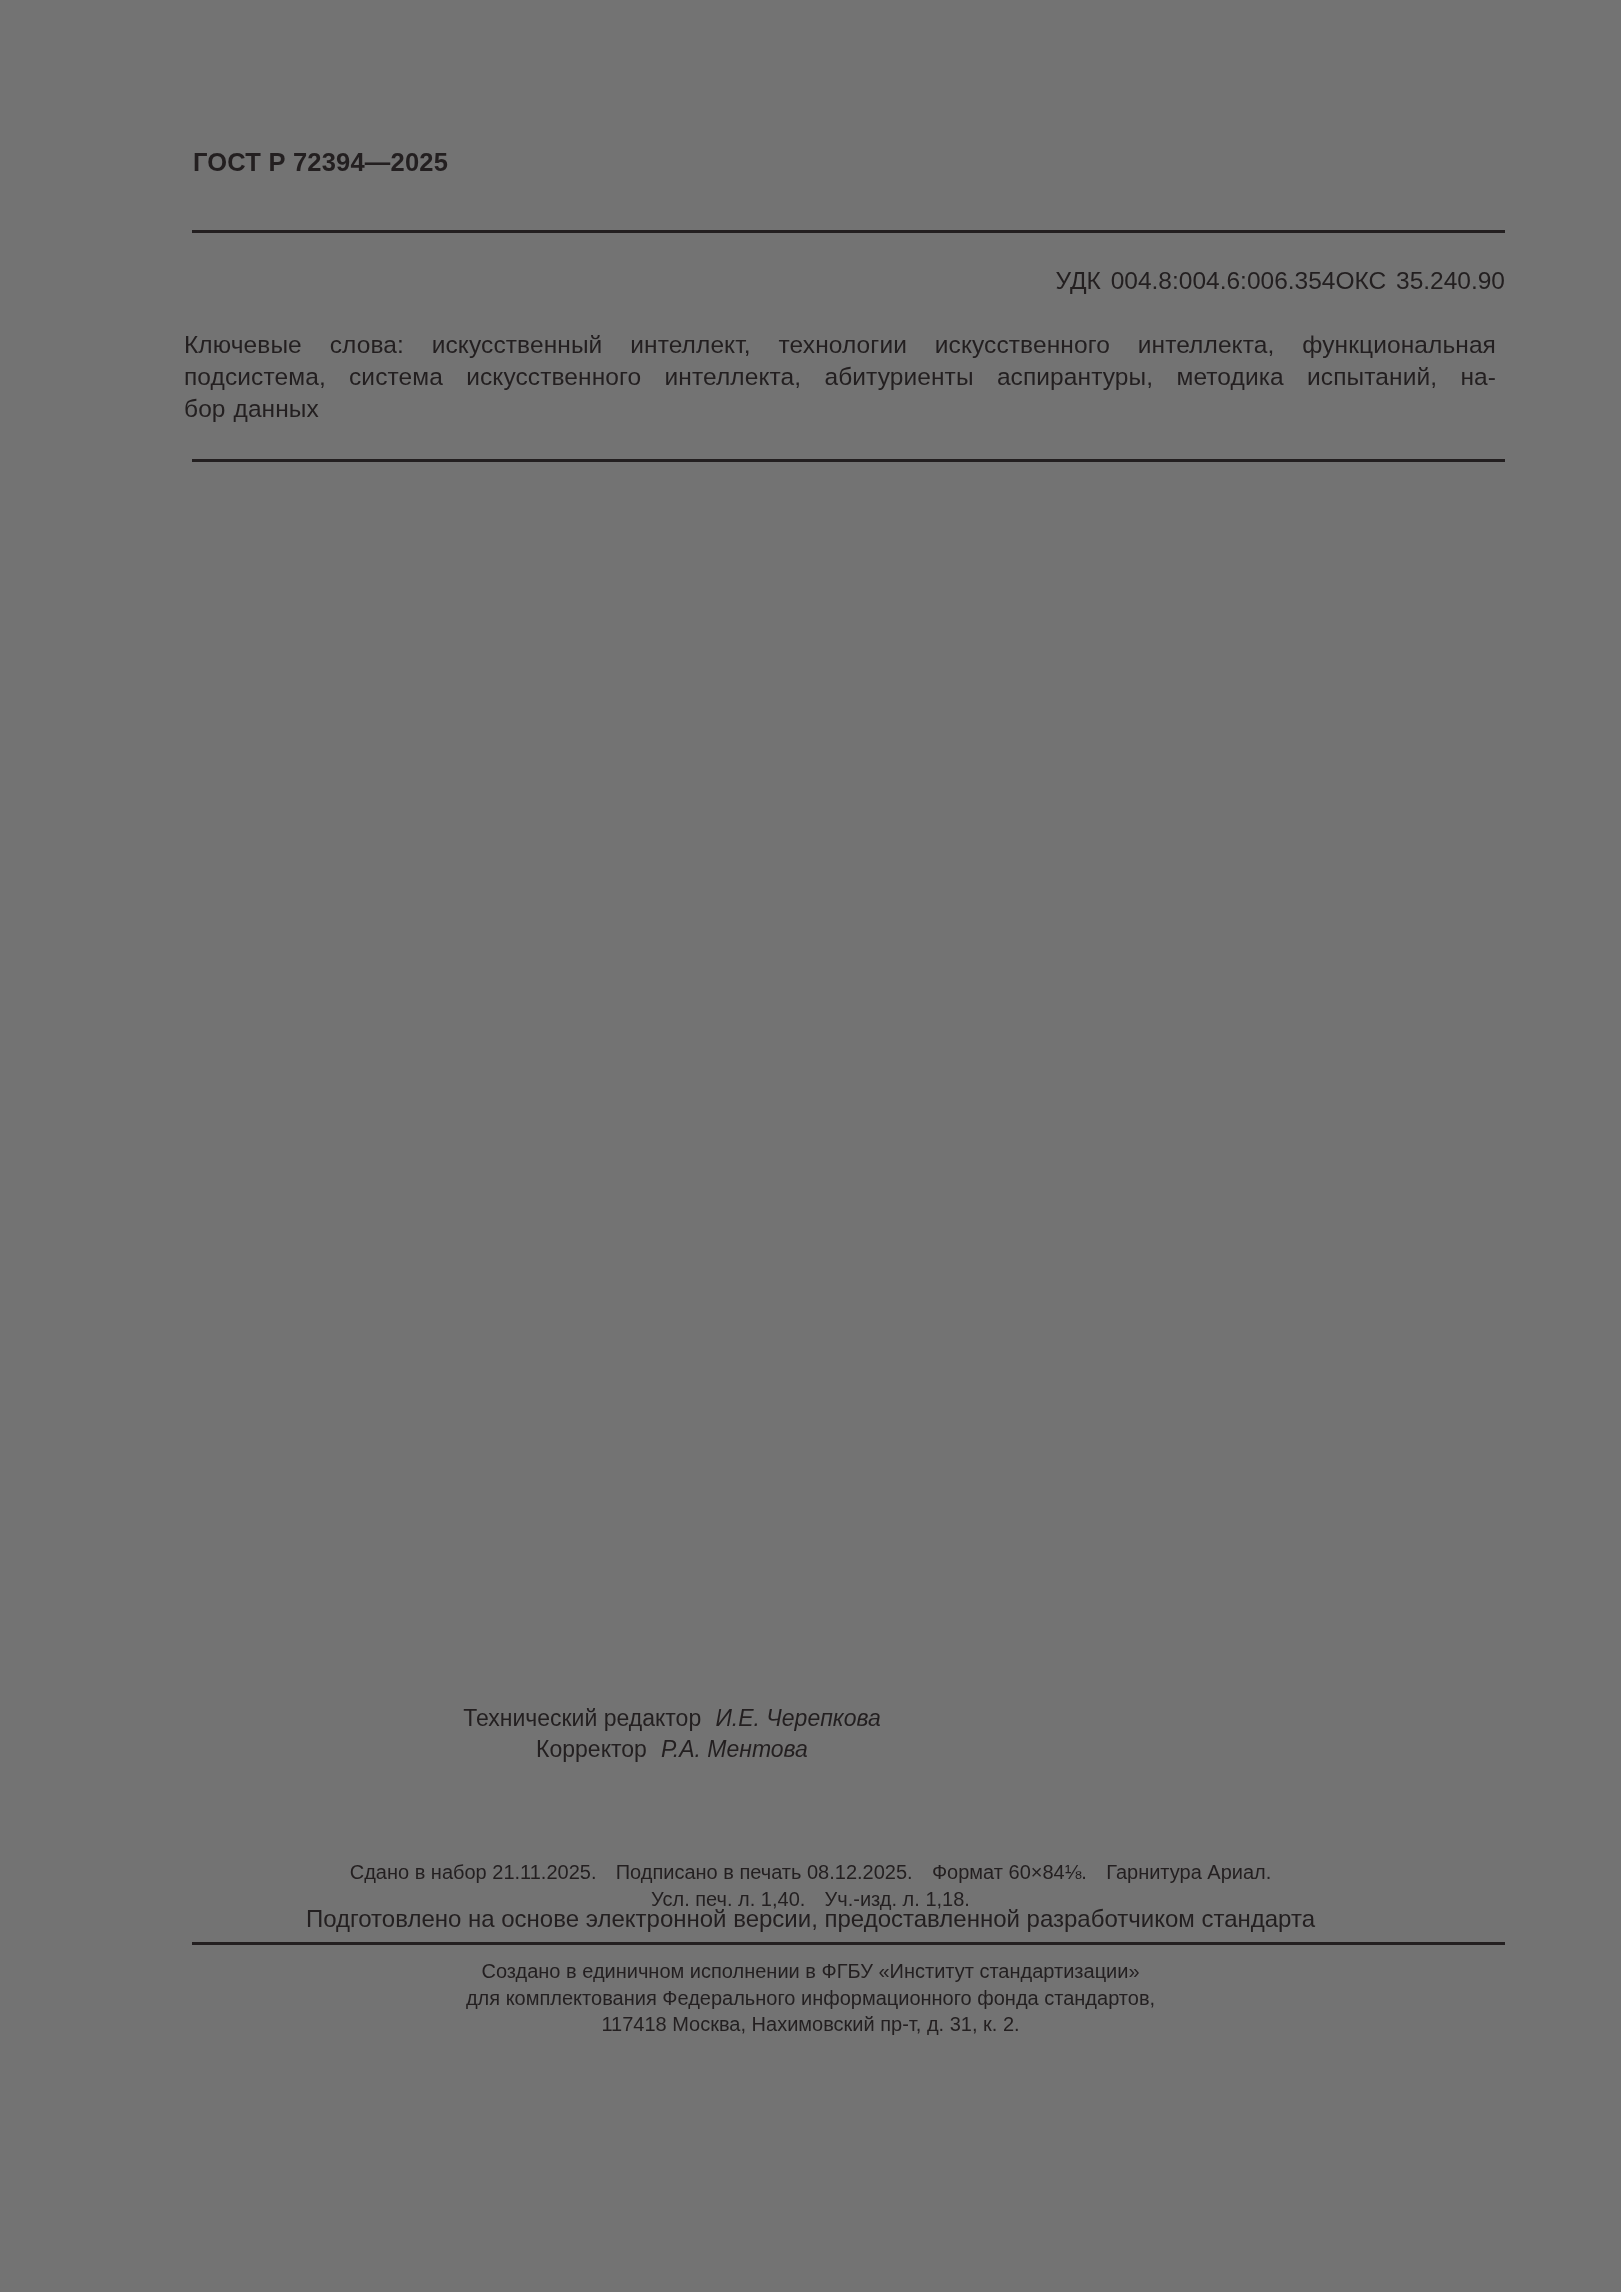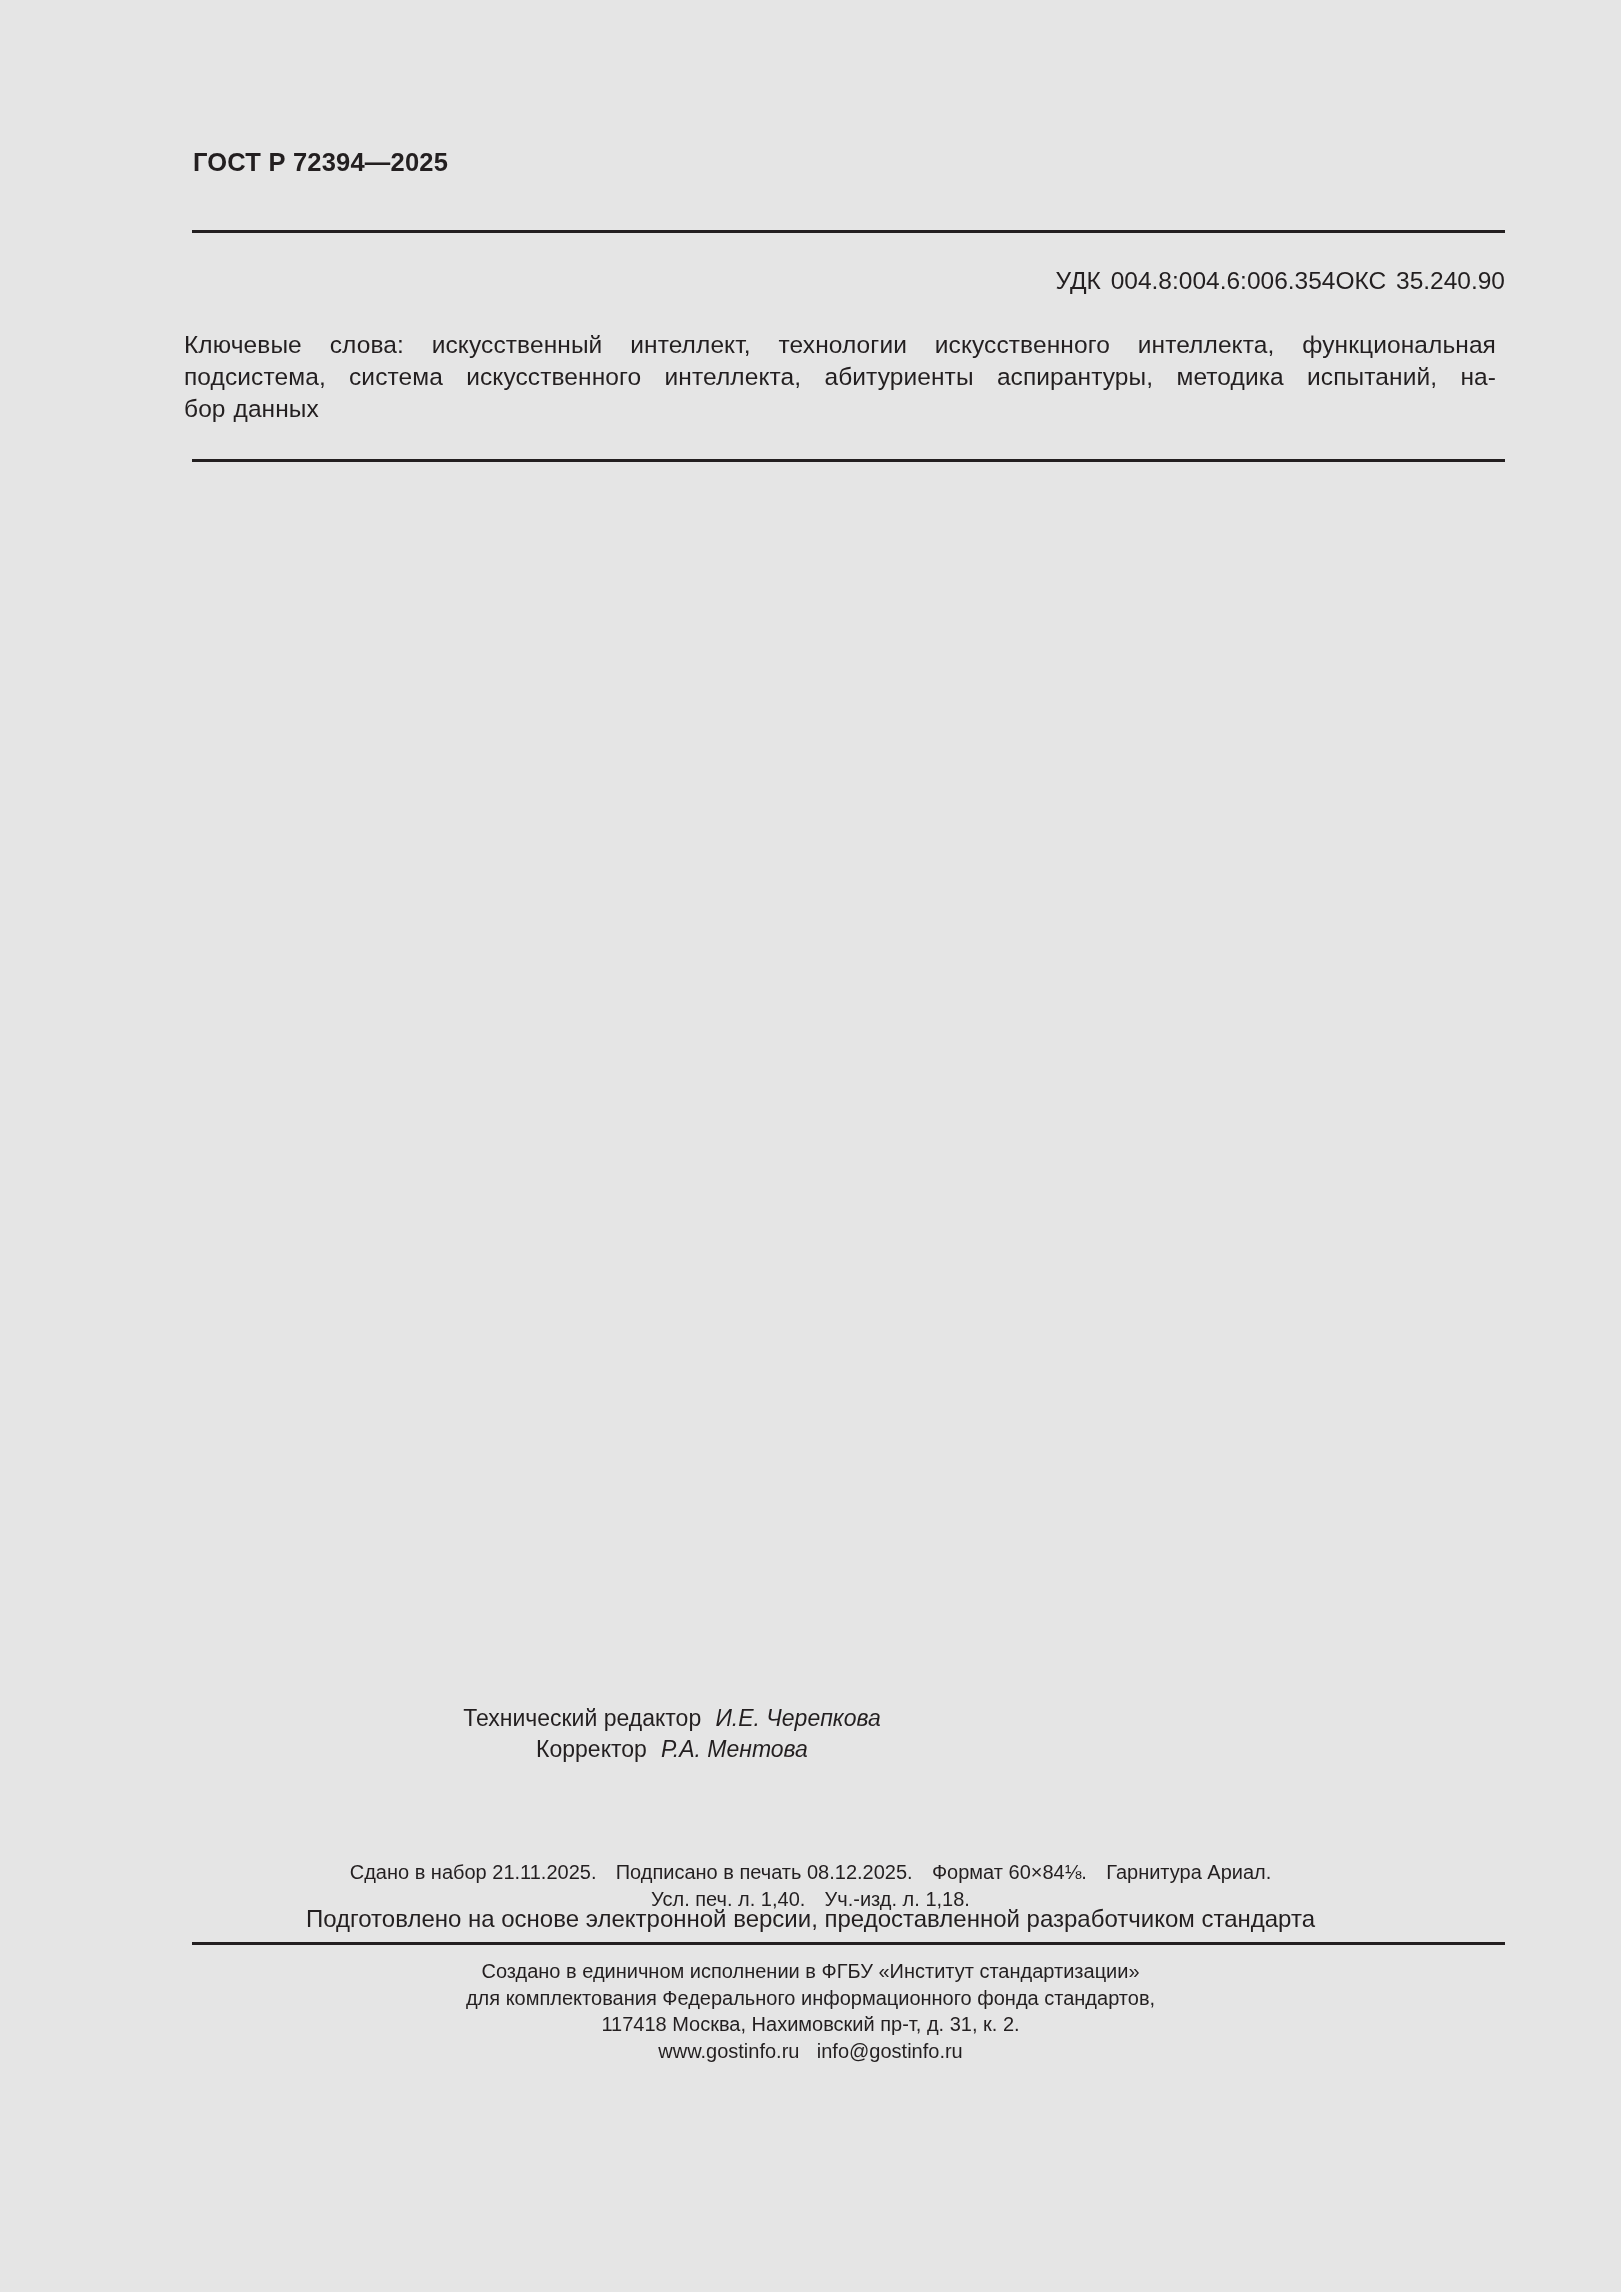--- a/index.html
+++ b/index.html
@@ -13,21 +13,21 @@
       position: relative;
       overflow: hidden;
       font-family: "Liberation Sans", "DejaVu Sans", sans-serif;
       color: #231f20;
     }
     .page {
       position: absolute;
       left: 0; top: 0;
       width: 1621px;
       height: 2293px;
-      background: #e5e5e5;
+      background: #737373;
     }
     .doc-code {
       position: absolute;
       left: 193px;
       top: 147px;
       font-size: 25.5px;
       font-weight: bold;
       letter-spacing: 0.2px;
       line-height: 31px;
     }
@@ -165,20 +165,16 @@
   </div>
 
   <div class="prepared-note">Подготовлено на основе электронной версии, предоставленной разработчиком стандарта</div>
 
   <div class="rule rule-bottom"></div>
 
   <div class="publisher">
     <span class="line">Создано в единичном исполнении в ФГБУ «Институт стандартизации»</span>
     <span class="line">для комплектования Федерального информационного фонда стандартов,</span>
     <span class="line">117418 Москва, Нахимовский пр-т, д. 31, к. 2.</span>
-    <span class="line">
-      <span>www.gostinfo.ru</span><span class="sep"></span>
-      <span>info@gostinfo.ru</span>
-    </span>
   </div>
 
 </div>
 
 
 </body></html>

